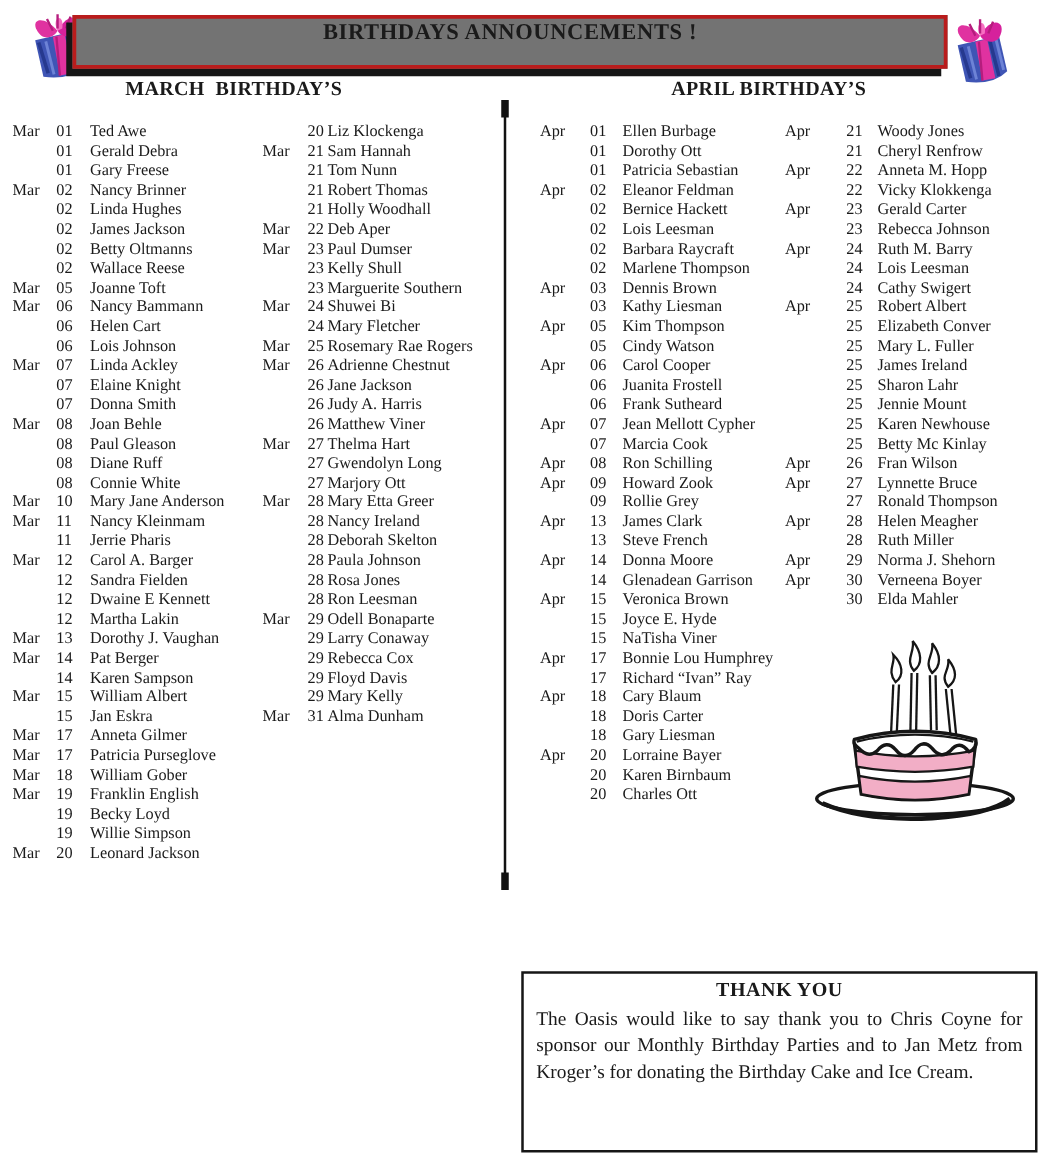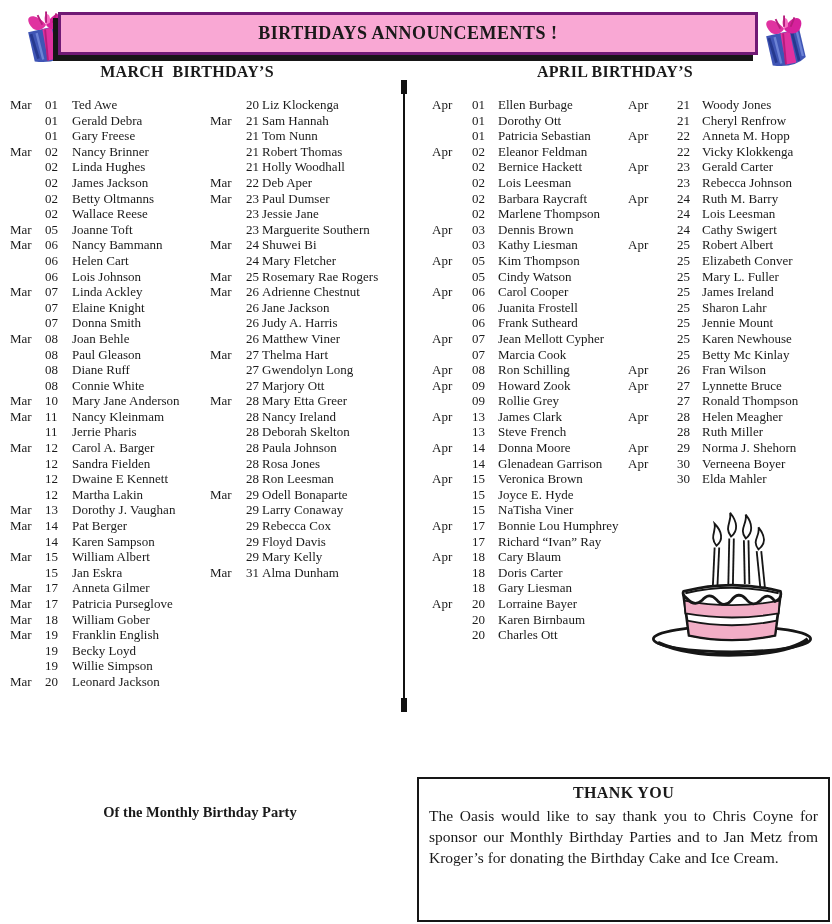--- a/index.html
+++ b/index.html
@@ -2,22 +2,22 @@
 <html><head>
 <meta charset="utf-8">
 <style>
   * { margin:0; padding:0; box-sizing:border-box; }
   html,body { width:832px; height:924px; background:#ffffff; overflow:hidden; }
   body { font-family:"Liberation Serif", serif; color:#1a1a1a; position:relative; }
 
   
   .title-box {
     position:absolute; left:58px; top:12px; width:700px; height:43px;
-    border:3px solid #701a75; box-shadow:-5px 6px 0 #161616;
-    display:flex; align-items:center; justify-content:center; background:#f9a8d4;
+    border:3px solid #b91c1c; box-shadow:-5px 6px 0 #161616;
+    display:flex; align-items:flex-start; justify-content:center; background:#737373;
   }
   .title-box h1 { font-size:18px; font-weight:bold; letter-spacing:.5px; white-space:pre; }
 
   .present { position:absolute; width:66px; height:66px; }
   .present-left  { left:14px; top:2px; }
   .present-right { left:752px; top:6px; }
 
   .month-heading {
     position:absolute; top:63px; font-size:16px; font-weight:bold;
     text-align:center; white-space:pre; letter-spacing:.3px;
@@ -378,21 +378,21 @@
 
     <div class="row">
       <span class="m">Mar</span>
       <span class="d">23</span>
       <span class="n">Paul Dumser</span>
     </div>
 
     <div class="row">
       <span class="m"></span>
       <span class="d">23</span>
-      <span class="n">Jessie Jane</span>
+      <span class="n">Kelly Shull</span>
     </div>
 
     <div class="row">
       <span class="m"></span>
       <span class="d">23</span>
       <span class="n">Marguerite Southern</span>
     </div>
 
     <div class="row">
       <span class="m">Mar</span>
@@ -921,19 +921,18 @@
     <path d="M46,132 Q95,142 144,132 L142,148 Q95,158 48,148 Z" fill="#f2aec6" stroke="#161616" stroke-width="2"></path>
 
     <path d="M43,110 Q95,120 147,110 L146,124 Q95,133 44,124 Z" fill="#f2aec6" stroke="#161616" stroke-width="2"></path>
 
     <path d="M42,100 Q95,86 148,100 Q150,108 142,111 Q134,100 126,110 Q118,118 110,108 Q102,99 94,110 Q86,119 78,109 Q70,100 62,110 Q54,117 46,108 Q40,104 42,100 Z" fill="#ffffff" stroke="#161616" stroke-width="3" stroke-linejoin="round"></path>
     <path d="M44,102 Q95,90 146,102" fill="none" stroke="#161616" stroke-width="2"></path>
   </svg>
 </div>
 
 <div class="sponsor">
-  <div class="s2">Of the Monthly Birthday Party</div>
 </div>
 
 <div class="thankyou">
   <h2>THANK YOU</h2>
   <p>The Oasis would like to say thank you to Chris Coyne for sponsor our Monthly Birthday Parties and to Jan Metz from Kroger’s for donating the Birthday Cake and Ice Cream.</p>
 </div>
 
 </body></html>

